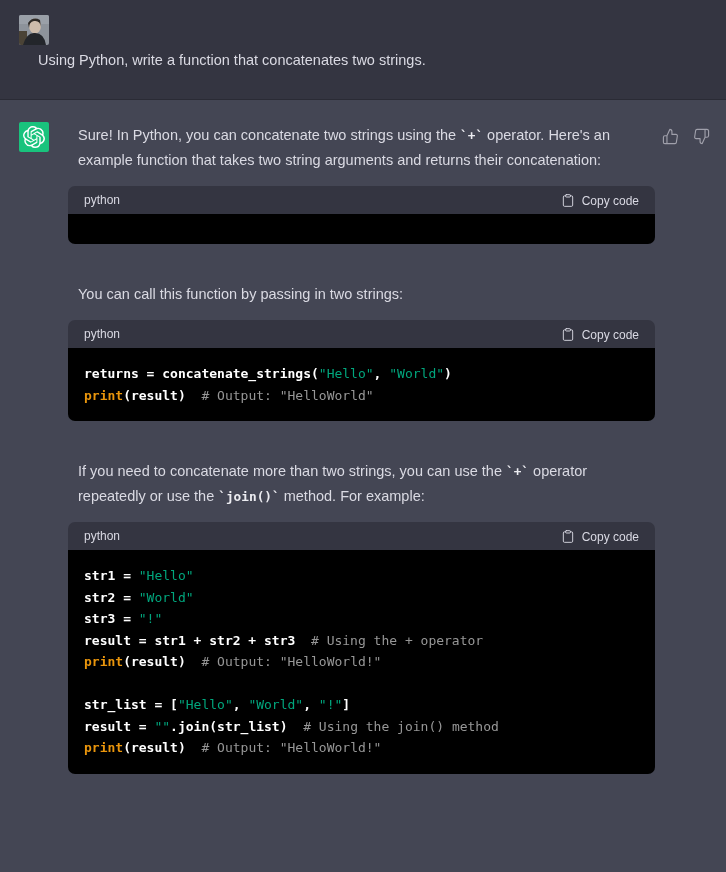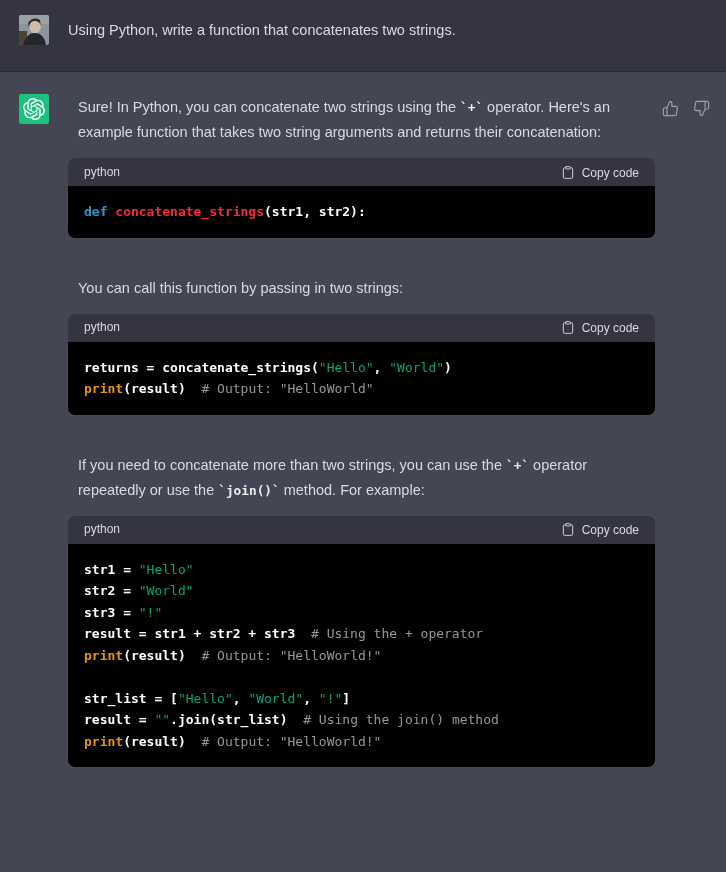--- a/index.html
+++ b/index.html
@@ -7,20 +7,21 @@
   body {
     font-family:"Liberation Sans","DejaVu Sans",sans-serif;
     background:#444654;
     color:#dadae3;
   }
   .msg-row { display:flex; align-items:flex-start; }
   .msg-user {
     background:#343541;
     padding:15px 16px 26px 19px;
     border-bottom:1px solid rgba(0,0,0,0.18);
+    flex-direction:column;
   }
   .msg-assistant {
     background:#444654;
     padding:22px 16px 40px 19px;
     min-height:806px;
   }
   .avatar {
     width:30px; height:30px; border-radius:2px; flex:0 0 30px;
     overflow:hidden;
   }
@@ -103,21 +104,21 @@
         <div class="code-header">
           <span class="code-lang">python</span>
           <button class="copy-btn">
             <svg viewBox="0 0 24 24">
               <path d="M16 4h2a2 2 0 0 1 2 2v14a2 2 0 0 1-2 2H6a2 2 0 0 1-2-2V6a2 2 0 0 1 2-2h2"></path>
               <rect x="8" y="2" width="8" height="4" rx="1" ry="1"></rect>
             </svg>
             <span>Copy code</span>
           </button>
         </div>
-        <div class="code-body"><div class="code-line"><span class="tk-kw">def</span><span class="tk-pl"> </span><span class="tk-fn">concatenate_strings</span><span class="tk-pl">(str1, str2):</span></div></div>
+        <div class="code-body"></div>
       </div>
       <div class="para"><span>You can call this function by passing in two strings:</span></div>
       <div class="code-block">
         <div class="code-header">
           <span class="code-lang">python</span>
           <button class="copy-btn">
             <svg viewBox="0 0 24 24">
               <path d="M16 4h2a2 2 0 0 1 2 2v14a2 2 0 0 1-2 2H6a2 2 0 0 1-2-2V6a2 2 0 0 1 2-2h2"></path>
               <rect x="8" y="2" width="8" height="4" rx="1" ry="1"></rect>
             </svg>

